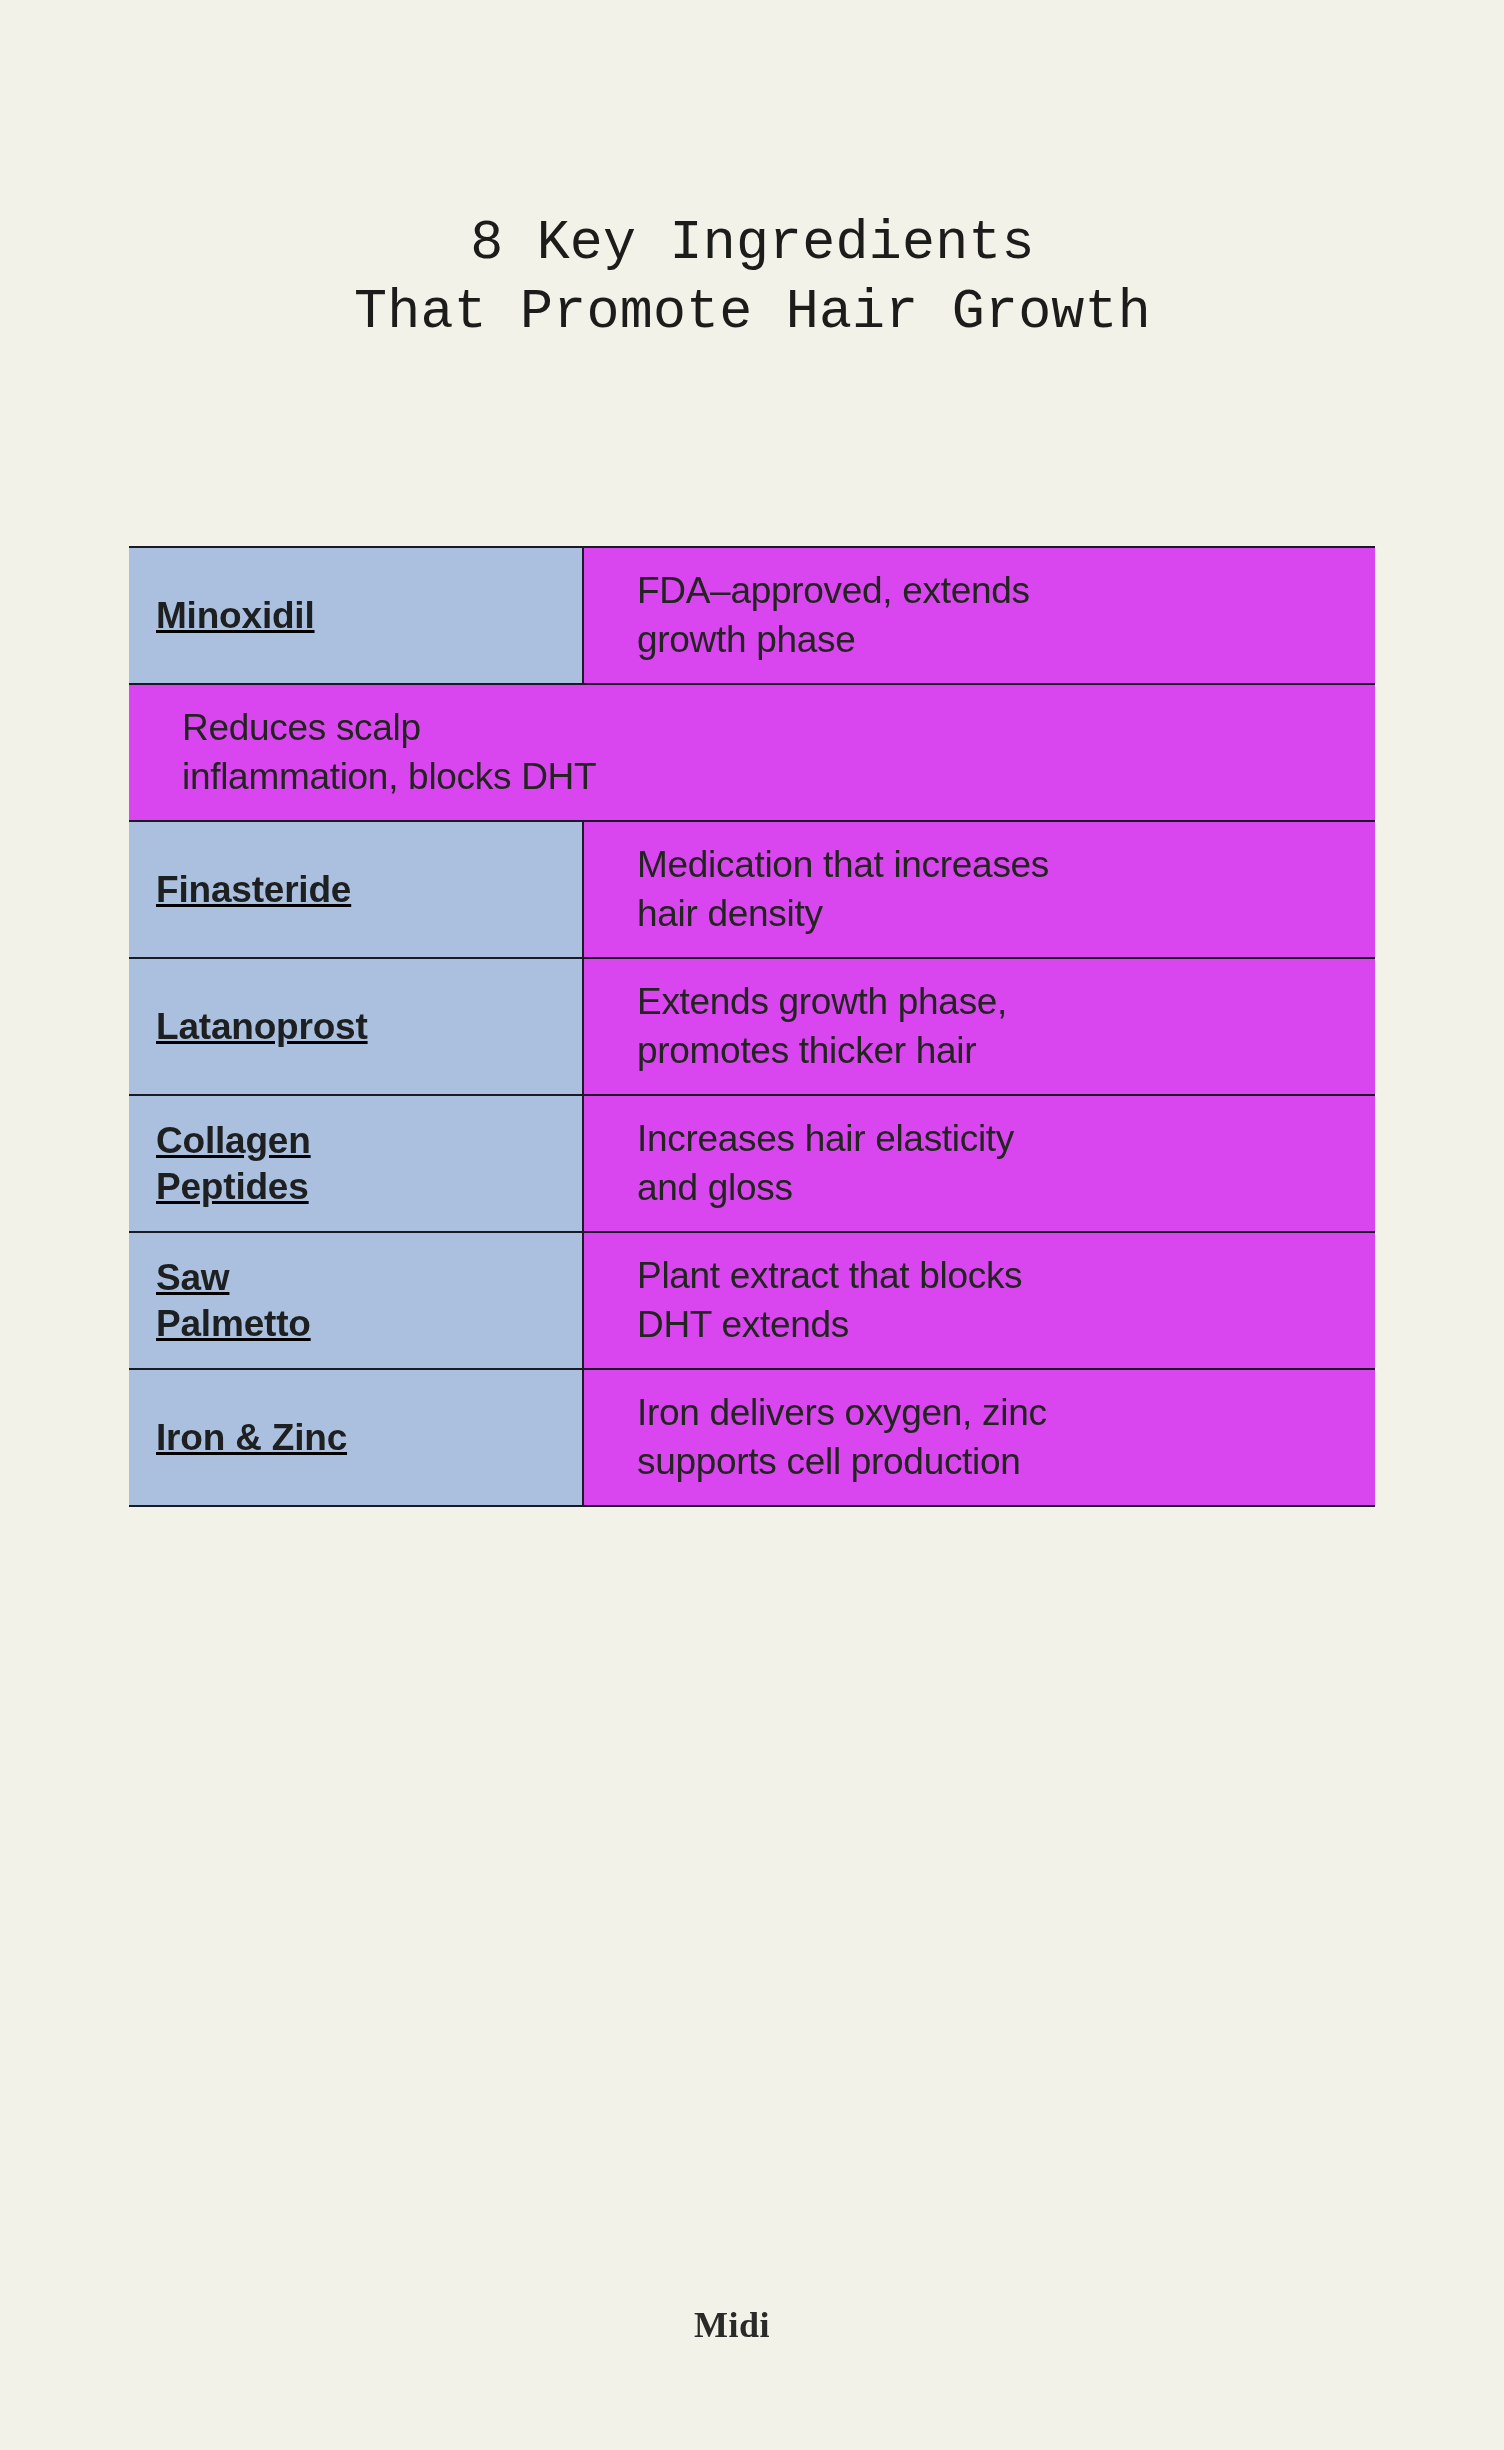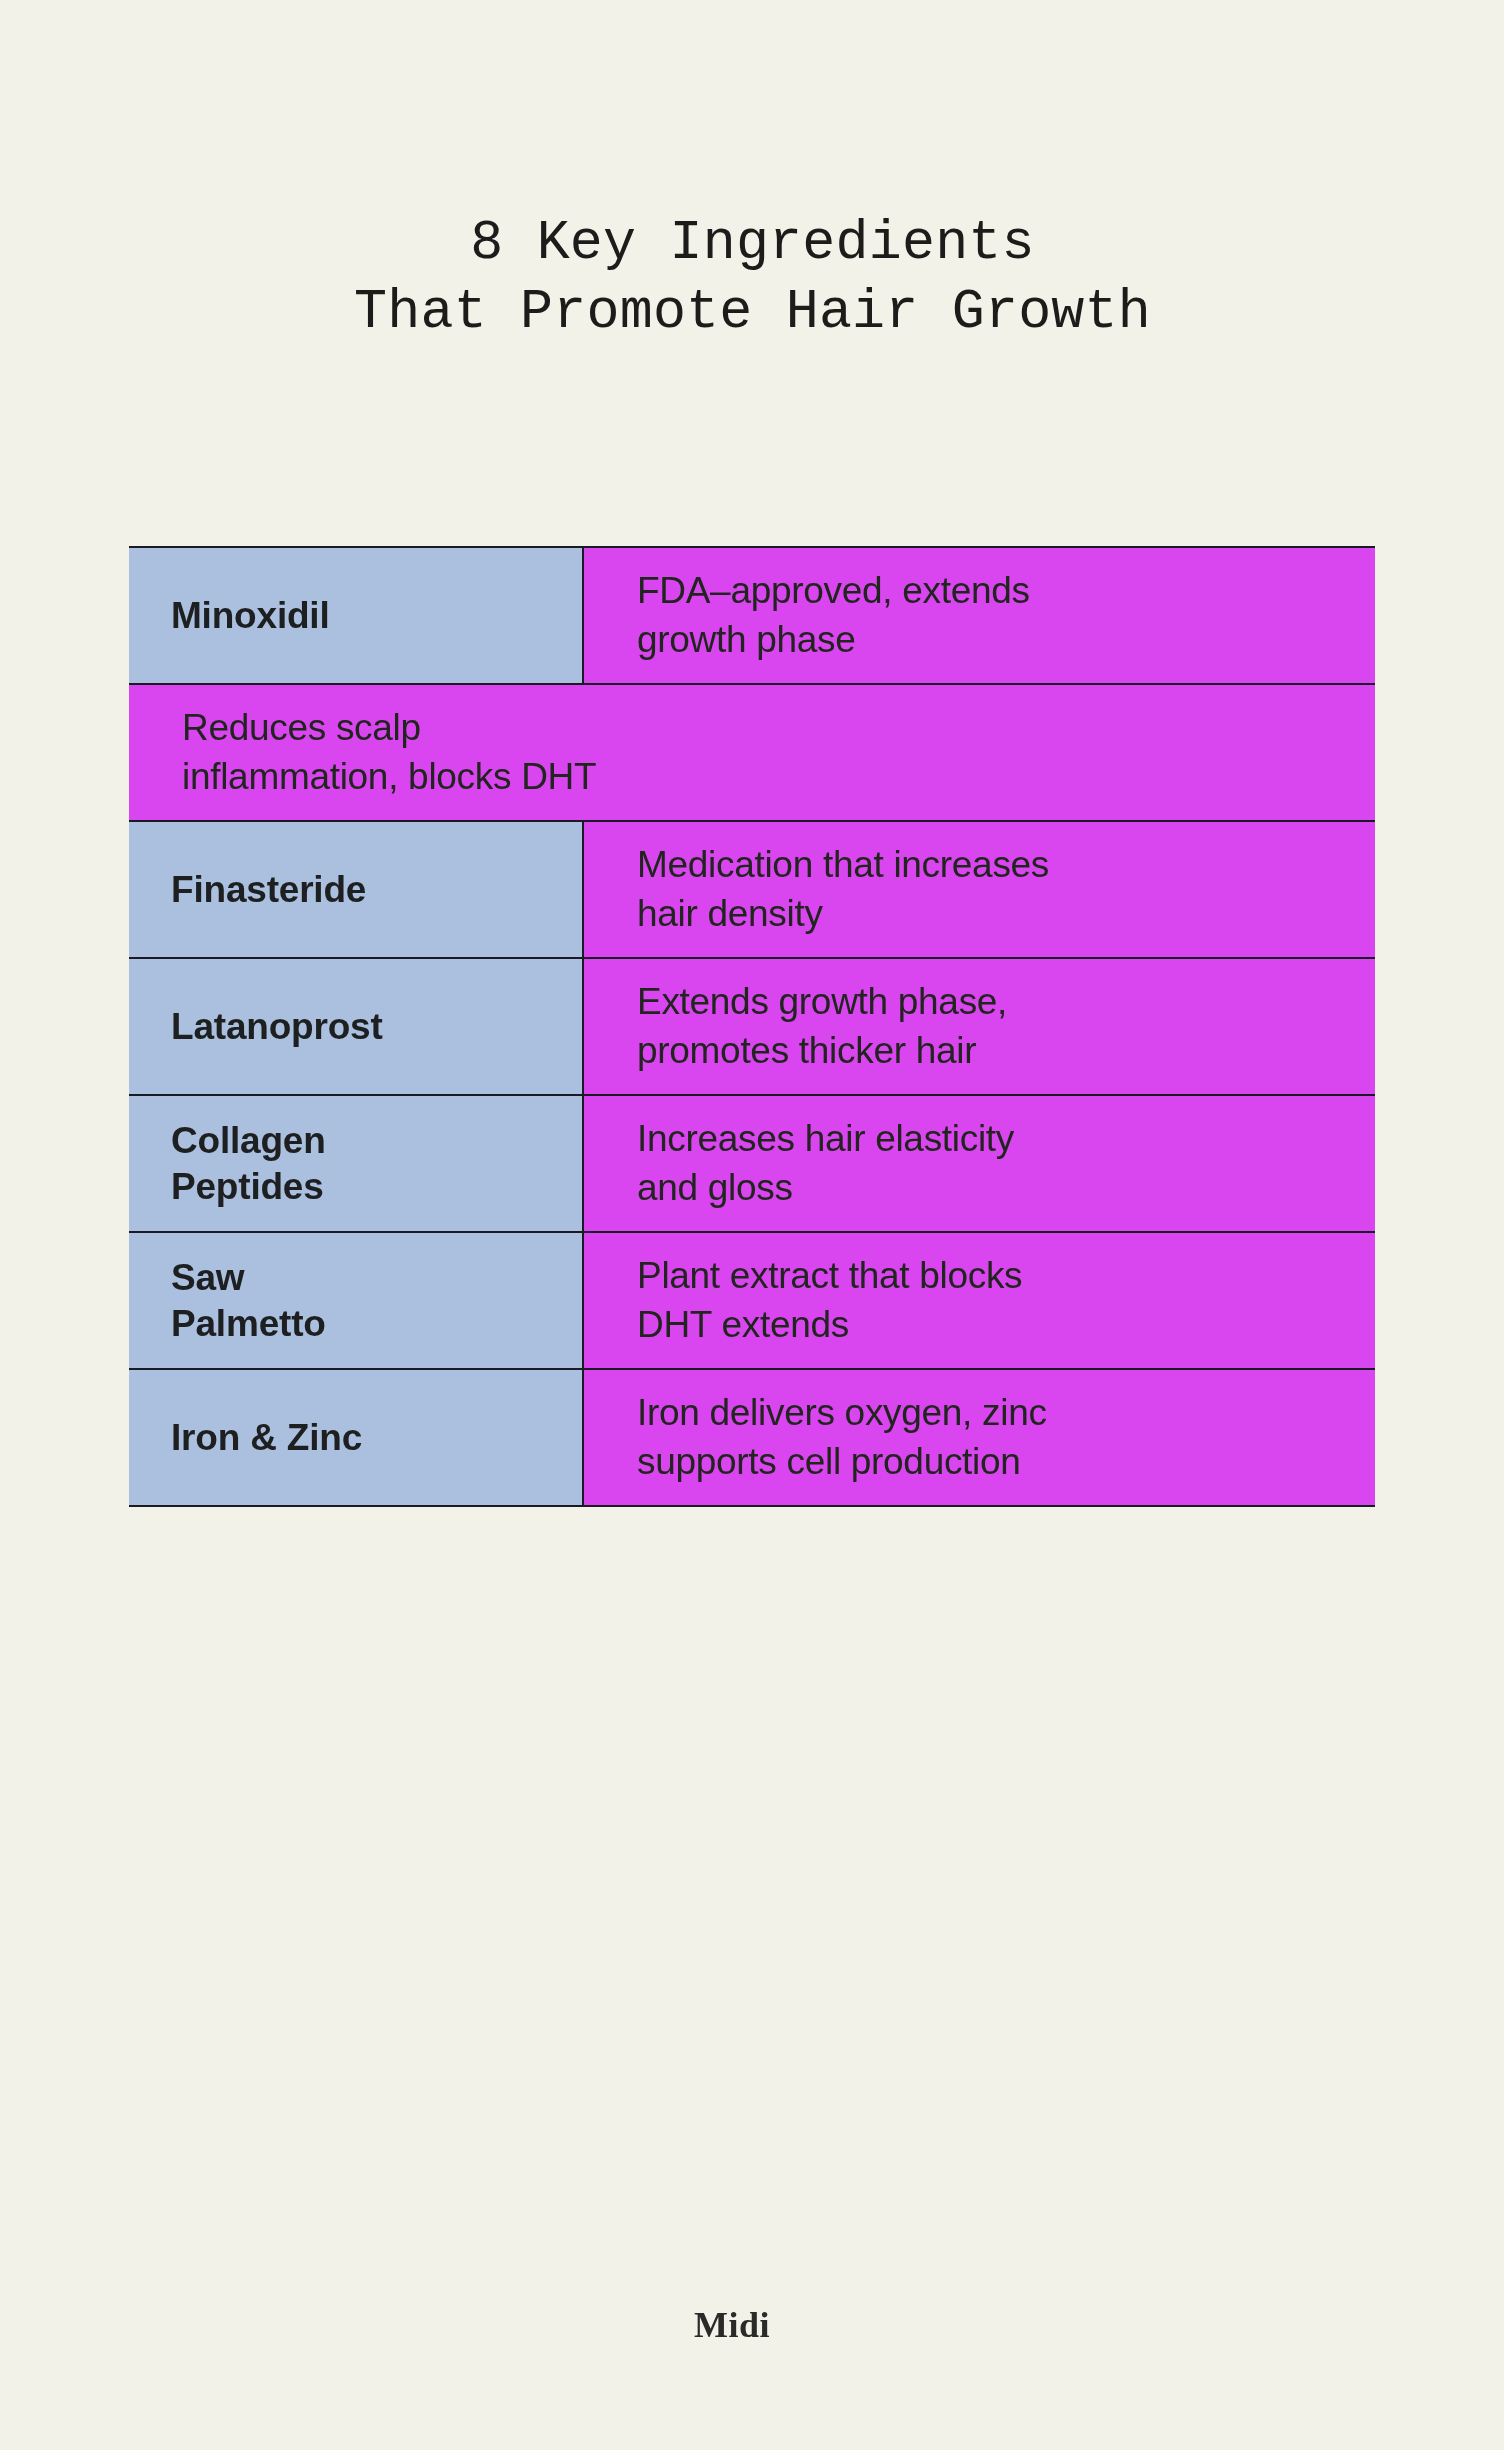--- a/index.html
+++ b/index.html
@@ -61,21 +61,22 @@
   }
 
   .cell-name {
     width: 455px;
     min-width: 455px;
     background: #AAC0DE;
     border-right: 2.7px solid #1A1A24;
     box-sizing: border-box;
     display: flex;
     align-items: center;
-    padding: 27px 0 27px 42px;
+    padding: 27px 0 27px 27px;
+    text-decoration: underline;
   }
   .cell-name .label {
     font-family: "Liberation Sans", sans-serif;
     font-weight: 700;
     font-size: 37px;
     line-height: 1.22;
     color: #1D1F21;
     letter-spacing: -0.2px;
     white-space: pre-line;
   }

